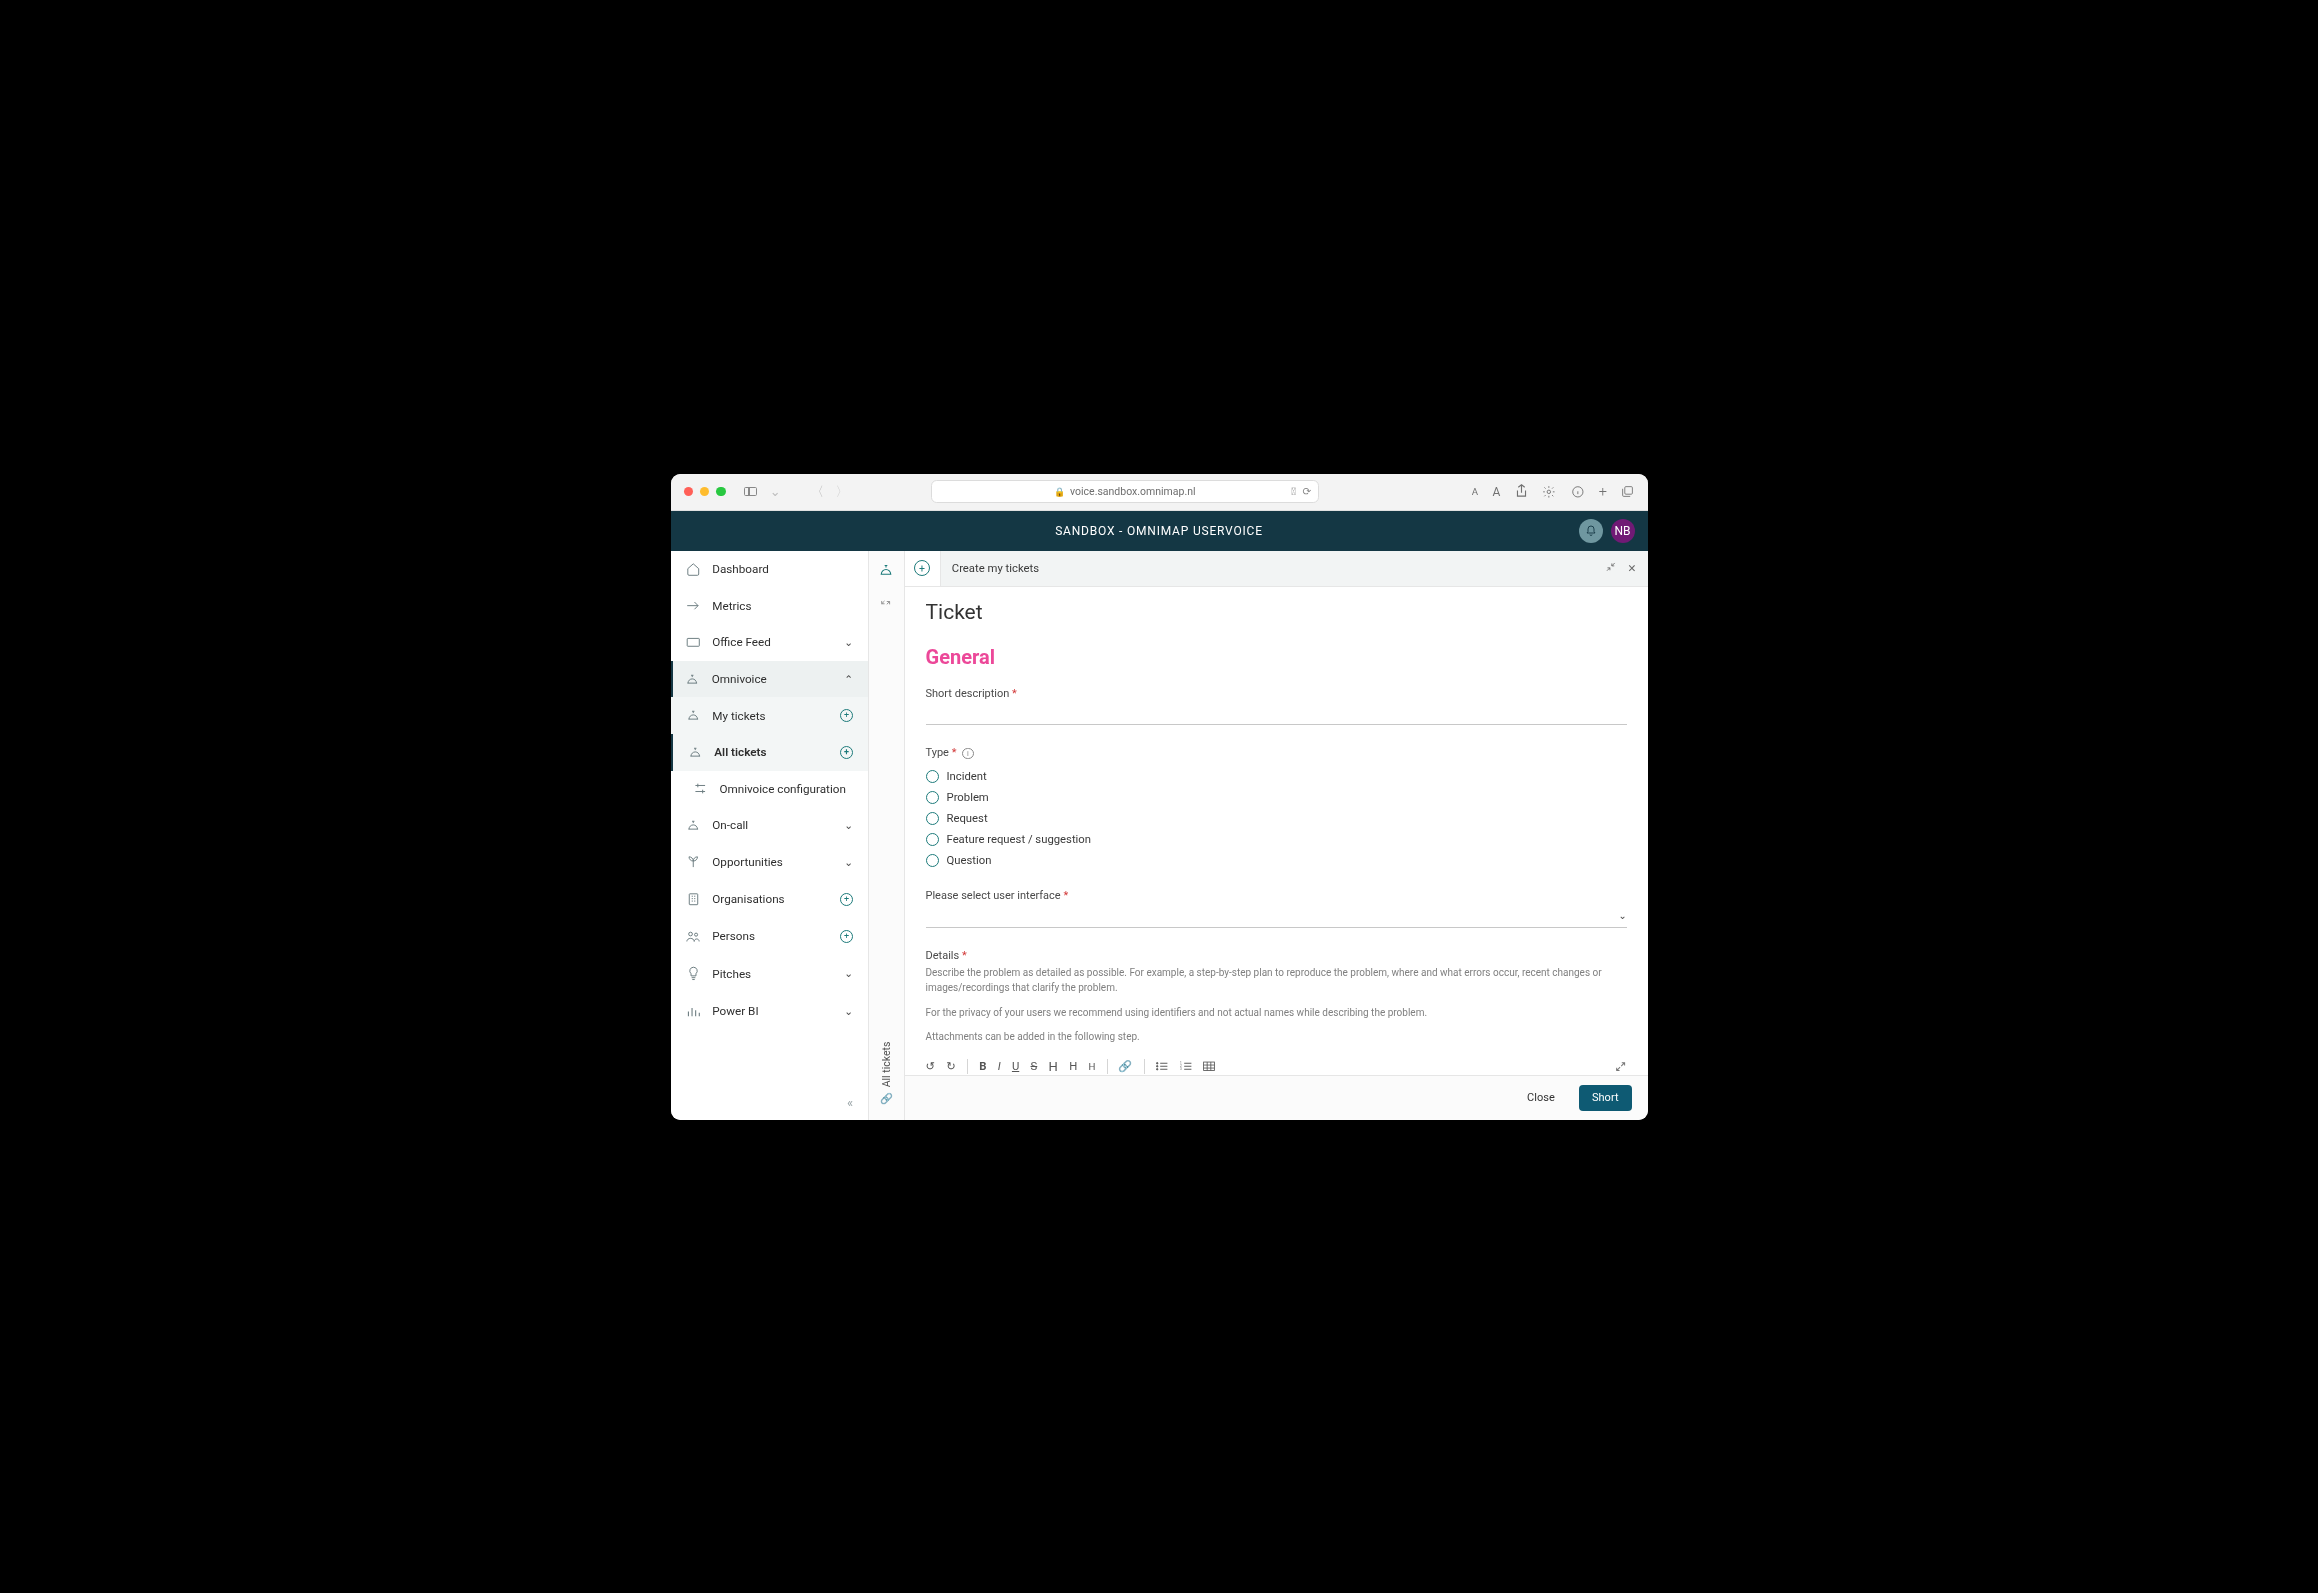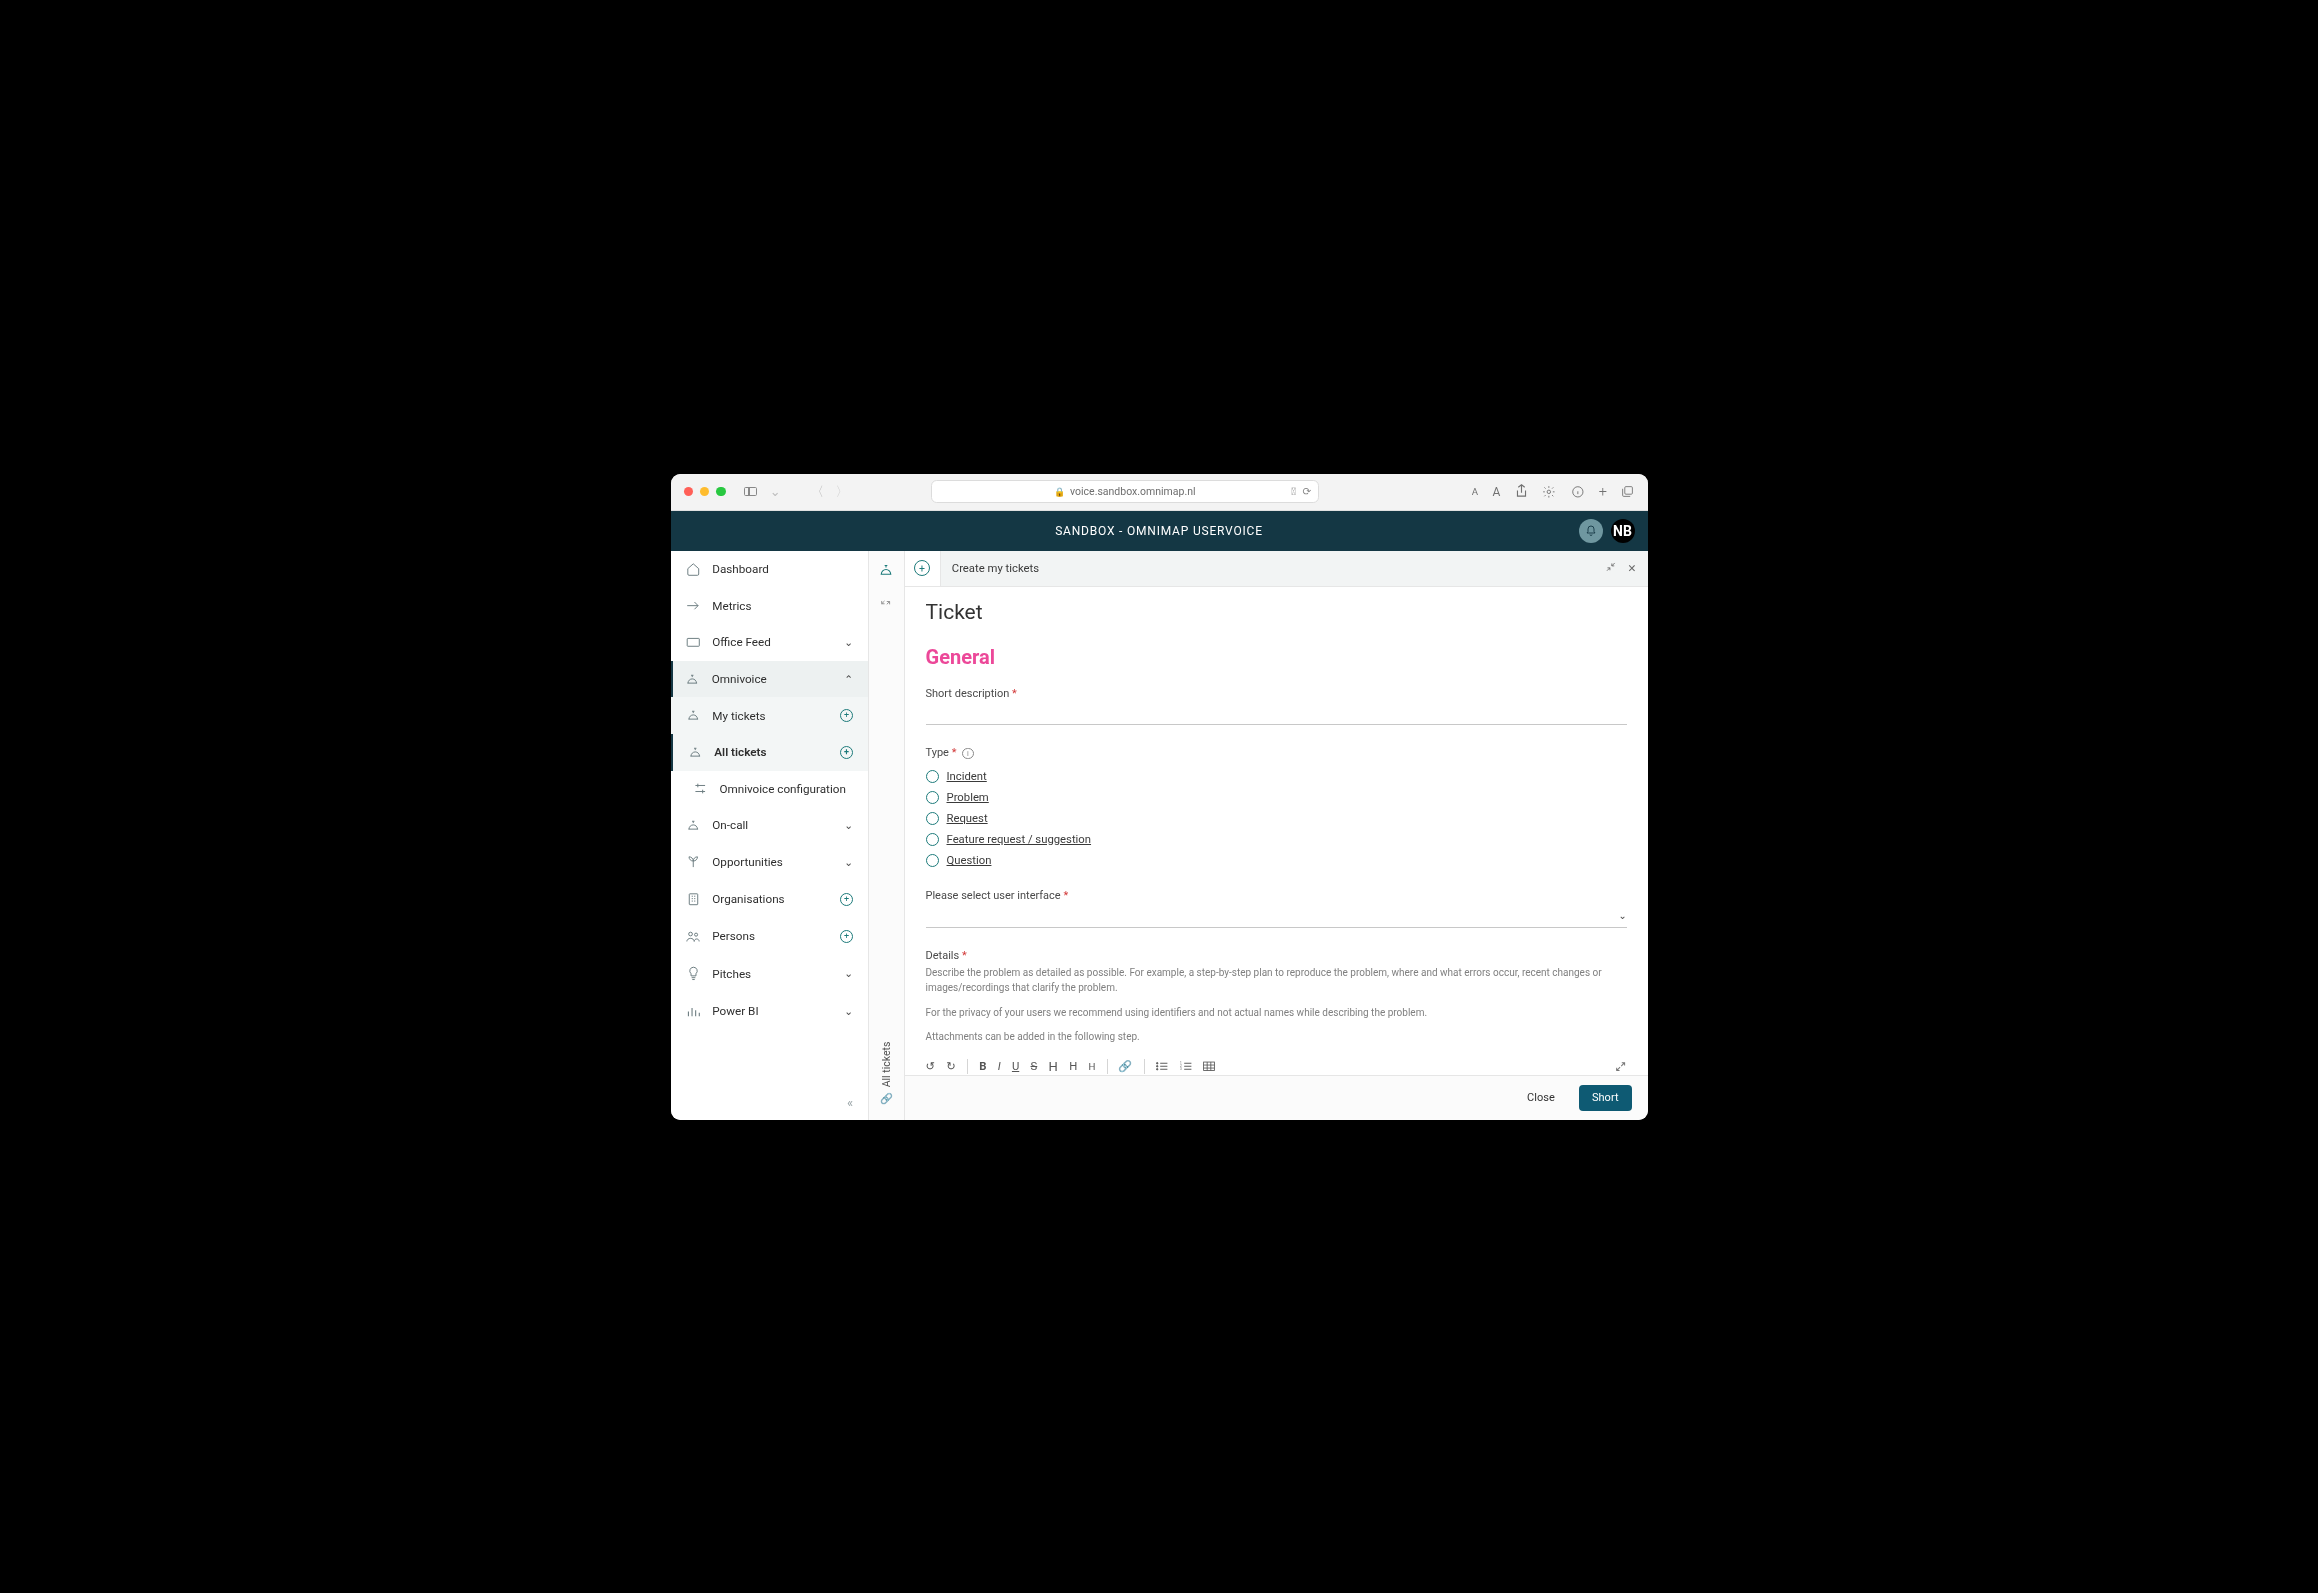--- a/index.html
+++ b/index.html
@@ -16,21 +16,21 @@
   .tb-sidebar-icon::before{content:"";position:absolute;left:3.2px;top:0;bottom:0;width:1.1px;background:#878787;}
   .chev{font-size:13px;color:#bdbdbd;}
   .urlbar{flex:1;max-width:388px;margin:0 auto;height:22.6px;background:#fff;border:0.8px solid #dcdcdc;border-radius:5.7px;display:flex;align-items:center;justify-content:center;gap:4.8px;color:#6e6e6e;font-size:10.5px;position:relative;}
   .urlbar .lock{font-size:9px;}
   .urlbar .right-icons{position:absolute;right:6.5px;display:flex;gap:6.5px;color:#888;font-size:10.5px;}
   .tb-right{display:flex;gap:14.5px;margin-left:auto;color:#707070;font-size:12px;align-items:center;}
   .appbar{height:40px;background:#143744;color:#fff;display:flex;align-items:center;padding:0 13px;justify-content:center;position:relative;}
   .appbar-title{font-size:12px;letter-spacing:0.8px;font-weight:400;}
   .appbar-right{position:absolute;right:13px;display:flex;gap:8px;align-items:center;}
   .bell{width:24px;height:24px;border-radius:50%;background:#6f97a0;display:flex;align-items:center;justify-content:center;color:#143744;}
-  .avatar{width:24px;height:24px;border-radius:50%;background:#000000;display:flex;align-items:center;justify-content:center;color:#fff;font-size:14px;font-weight:700;}
+  .avatar{width:24px;height:24px;border-radius:50%;background:#701a75;display:flex;align-items:center;justify-content:center;color:#fff;font-size:12px;font-weight:400;}
   .body{flex:1;display:flex;min-height:0;}
   .sidebar{width:198px;background:#fff;border-right:0.8px solid #e6e6e6;overflow:auto;display:flex;flex-direction:column;}
   .nav-item{display:flex;align-items:center;gap:11.3px;padding:11.3px 14.5px;font-size:11.7px;color:#2f2f2f;cursor:pointer;border-bottom:0px solid transparent;position:relative;}
   .nav-item .icon{width:16px;color:#6b7b7f;display:flex;align-items:center;justify-content:center;}
   .nav-item .caret{margin-left:auto;color:#4d4d4d;font-size:10.5px;}
   .nav-item .plus{margin-left:auto;width:13px;height:13px;border:1.1px solid #1c7a7a;border-radius:50%;display:flex;align-items:center;justify-content:center;color:#1c7a7a;font-size:9px;line-height:1;}
   .nav-item.selected{background:#d9e1e1;font-weight:600;border-left:2.4px solid #143744;padding-left:12px;}
   .nav-item.expanded{background:#edf1f1;border-left:2.4px solid #143744;padding-left:12px;}
   .nav-sub{background:#fff;}
   .nav-sub .nav-item{padding-left:14.5px;justify-content:center;}
@@ -45,21 +45,21 @@
   .tab-new .circ{width:16px;height:16px;border:1.2px solid #1c7a7a;border-radius:50%;display:flex;align-items:center;justify-content:center;font-size:10.5px;}
   .tab{flex:1;background:#f2f4f4;display:flex;align-items:center;padding:0 11.3px;gap:8px;font-size:11.3px;color:#3a3a3a;}
   .tab .tab-icons{margin-left:auto;display:flex;gap:11.3px;color:#6a6a6a;font-size:10.5px;}
   .content{flex:1;overflow:auto;padding:13px 21px 0 21px;color:#3a3a3a;}
   .content h1{font-size:21px;font-weight:400;color:#333;margin-bottom:21px;}
   .content h2{font-size:20px;font-weight:700;color:#ec4899;margin-bottom:18px;}
   .field-label{font-size:11px;color:#4a4a4a;margin-bottom:3.2px;}
   .req{color:#d23939;}
   .text-input{width:100%;border:none;border-bottom:0.8px solid #c8c8c8;height:22.6px;font-size:11.3px;outline:none;margin-bottom:21px;}
   .info-icon{display:inline-flex;width:11.3px;height:11.3px;border:1px solid #888;border-radius:50%;align-items:center;justify-content:center;font-size:7.3px;color:#888;margin-left:3.2px;}
-  .radios{margin:6.5px 0 18px 0;text-decoration:underline;}
+  .radios{margin:6.5px 0 18px 0;}
   .radio-row{display:flex;align-items:center;gap:8px;padding:4px 0;font-size:11.3px;color:#3a3a3a;cursor:pointer;}
   .radio-circle{width:13px;height:13px;border:1.3px solid #1c7a7a;border-radius:50%;}
   .select-row{border-bottom:0.8px solid #c8c8c8;height:22.6px;display:flex;align-items:center;margin-bottom:21px;}
   .select-row .chv{margin-left:auto;color:#555;font-size:9.7px;}
   .help-text{font-size:10px;color:#808080;line-height:1.5;margin-bottom:9.7px;}
   .toolbar{display:flex;align-items:center;gap:11.3px;padding:4.8px 0 9.7px 0;color:#555;font-size:11.3px;border-bottom:0;}
   .toolbar .grp{display:flex;gap:11.3px;align-items:center;}
   .toolbar .sep{width:0.8px;height:14.5px;background:#d5d5d5;}
   .toolbar .exp{margin-left:auto;color:#777;}
   .footer{height:45px;border-top:0.8px solid #e6e6e6;background:#fbfbfb;display:flex;align-items:center;justify-content:flex-end;gap:11.3px;padding:0 16px;}

